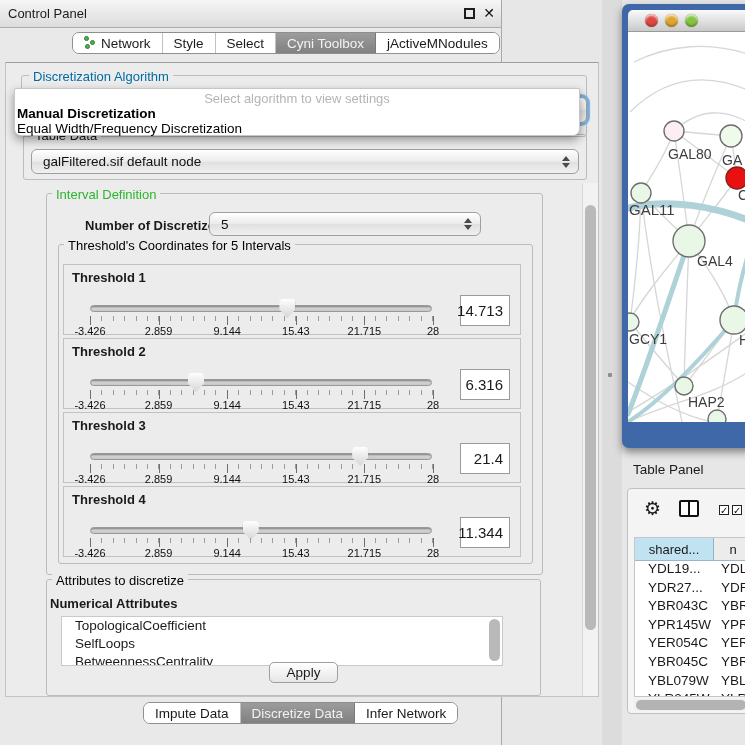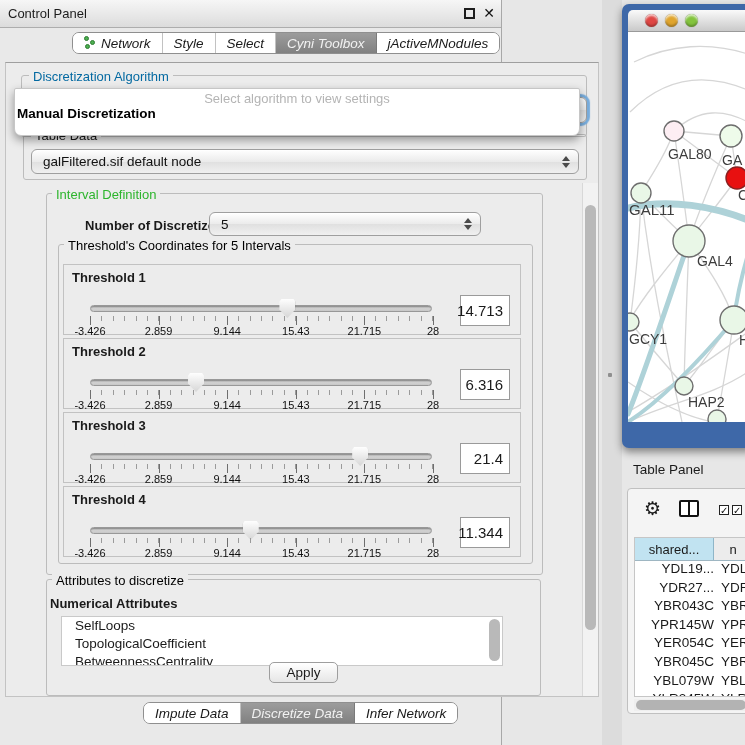--- a/index.html
+++ b/index.html
@@ -14,21 +14,21 @@
   #cp-title { position:absolute; left:8px; top:6px; font-size:13px; color:#1c1c1c; }
   #float-icon { position:absolute; right:26px; top:8px; width:11px; height:11px;
                 border:2px solid #1c1c1c; background:transparent; }
   #close-icon { position:absolute; right:6px; top:5px; font-weight:bold; font-size:14px; color:#111;
                 font-family:"DejaVu Sans", sans-serif; }
 
   
   .seg { position:absolute; display:inline-flex; height:22px; background:#fff;
          border:1px solid #8f8f8f; border-radius:7px; overflow:hidden; align-items:stretch; }
   .seg .tab { display:flex; align-items:center; padding:0 11px; font-size:13.5px; color:#1a1a1a;
-              border-right:1px solid #c2c2c2; background:#fff; white-space:nowrap;font-style:italic; }
+              border-right:1px solid #c2c2c2; background:#fff; white-space:nowrap; }
   .seg .tab:last-child { border-right:none; }
   .seg .tab.selected { background:linear-gradient(#9c9c9c,#818181); color:#f2f2f2;
                        border-right-color:#7a7a7a; }
   #top-tabs { left:72px; top:32px; }
   #bottom-tabs { left:143px; top:702px; }
   .net-icon { width:12px; height:14px; margin-right:5px; position:relative; }
   .net-icon i { position:absolute; width:5px; height:5px; border-radius:50%;
                 background:#4caf50; border:1px solid #2e7d32; }
   .net-icon i:nth-child(1){ left:0; top:0; } .net-icon i:nth-child(2){ left:6px; top:4px; }
   .net-icon i:nth-child(3){ left:1px; top:8px; }
@@ -129,21 +129,21 @@
   #chk-1 { left:91px; } #chk-2 { left:104px; }
 
   #tp-table { position:absolute; left:6px; top:48px; right:0; bottom:16px; background:#fff;
               border:1px solid #c6c6c6; border-right:none; overflow:hidden; }
   .tp-header { display:flex; height:23px; border-bottom:1px solid #9eb6c2; }
   .tp-header .h1 { width:79px; background:#c1e3f1; border-right:1px solid #8fb6c8;
                    display:flex; align-items:center; justify-content:center; font-size:13px; }
   .tp-header .h2 { flex:1; background:#ececec; display:flex; align-items:center; justify-content:center;
                    font-size:13px; }
   .tp-row { display:flex; height:18.6px; font-size:13.5px; }
-  .tp-row .c1 { width:79px; padding-left:13px; overflow:hidden; white-space:nowrap;text-align:right; }
+  .tp-row .c1 { width:79px; padding-left:13px; overflow:hidden; white-space:nowrap; }
   .tp-row .c2 { flex:1; padding-left:7px; overflow:hidden; white-space:nowrap; }
   #tp-hscroll { position:absolute; left:6px; bottom:2px; width:118px; height:12px; background:#efefef; }
   #tp-hscroll .scroll-thumb { left:2px; top:1px; width:110px; height:10px; background:#b3b3b3; }
 
   svg text { font-family:"Liberation Sans", sans-serif; fill:#3d3d3d; }
 </style>
 </head>
 <body>
 
 <div id="control-panel">
@@ -315,35 +315,36 @@
         <div class="t-value">11.344</div>
       </div>
 
     </div>
 
     <div class="groupbox" style="left:40px; top:516px; width:495px; height:117px;"></div>
     <span class="groupbox-label lbl-blue" style="left:46px; top:510px;">Attributes to discretize</span>
     <span style="position:absolute; left:44px; top:533px; font-weight:bold;">Numerical Attributes</span>
 
     <div id="attr-list" style="left:55px; top:553px;">
+      <div class="item">TopologicalCoefficient</div>
       <div class="item">SelfLoops</div>
-      <div class="item">TopologicalCoefficient</div>
       <div class="item">BetweennessCentrality</div>
       <div class="scroll-thumb" style="right:2px; top:2px; width:11px; height:42px;"></div>
     </div>
 
     <div id="apply-btn" style="left:263px; top:599px;">
       <span>Apply</span>
     </div>
 
   </div>
 
   <div id="algo-popup">
     <div id="algo-hint">Select algorithm to view settings</div>
     <div class="algo-option" id="algo-opt-0">Manual Discretization</div>
+    <div class="algo-option" id="algo-opt-1">Equal Width/Frequency Discretization</div>
   </div>
 
   <div class="seg" id="bottom-tabs">
     <span class="tab">Impute Data</span>
     <span class="tab selected">Discretize Data</span>
     <span class="tab">Infer Network</span>
   </div>
 
 </div>
 

